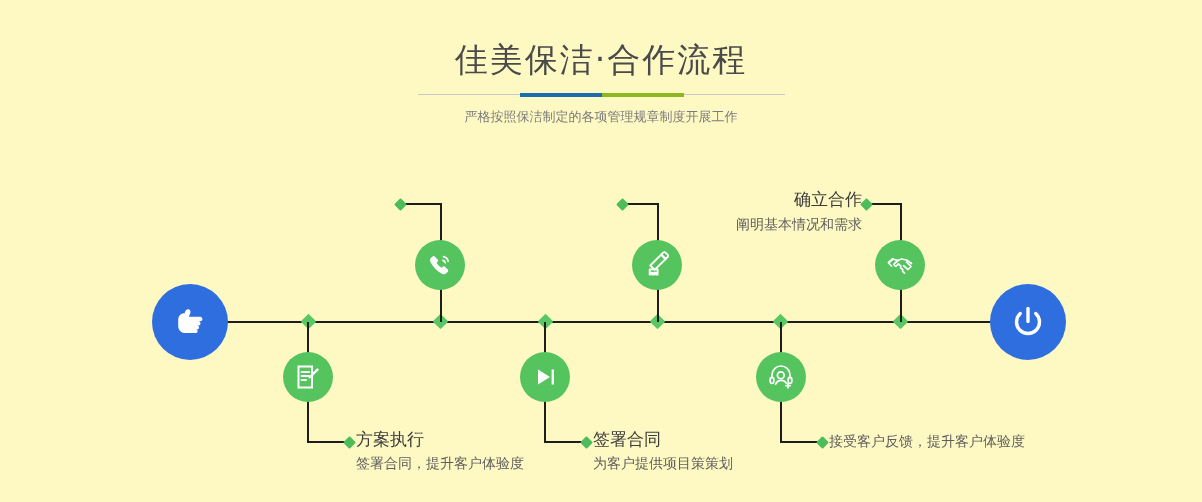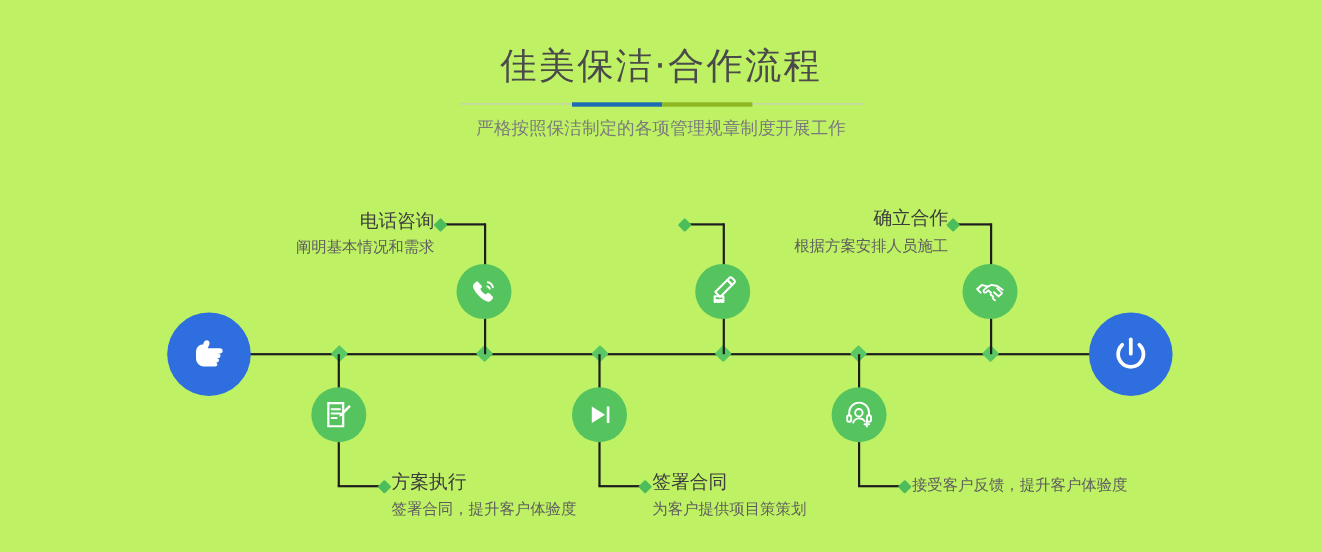--- a/index.html
+++ b/index.html
@@ -7,21 +7,21 @@
     padding: 0;
     background: #ffffff;
   }
   body {
     font-family: "DejaVu Sans", "Liberation Sans", sans-serif;
   }
   #page {
     position: relative;
     width: 1202px;
     height: 502px;
-    background: #bef264;
+    background: #fef9c3;
     overflow: hidden;
   }
 
   
   .header-title {
     position: absolute;
     left: 0;
     top: 38px;
     width: 1202px;
     text-align: center;
@@ -62,21 +62,21 @@
     width: 82px;
     height: 4px;
     background: #8eb821;
   }
   .header-sub {
     position: absolute;
     left: 0;
     top: 105px;
     width: 1202px;
     text-align: center;
-    font-size: 16px;
+    font-size: 13px;
     color: #7b7b7b;
     line-height: 24px;
     white-space: nowrap;
   }
 
   
   .axis-line {
     position: absolute;
     left: 170px;
     top: 321px;
@@ -199,24 +199,20 @@
   <div class="conn v" style="left:440px; top:288px; height:34px;"></div>
   <div class="diamond sm" style="left:396px; top:200px;"></div>
   <div class="stage-icon" style="left:415px; top:240px;">
     <span>
       <svg width="30" height="30" viewBox="0 0 30 30">
         <path fill="#ffffff" d="M9.6 6.4c-.6-.6-1.5-.6-2.1 0L5.9 8c-1 1-1.2 2.5-.6 3.8 2.5 5.3 6.8 9.6 12.1 12.1 1.3.6 2.8.4 3.8-.6l1.6-1.6c.6-.6.6-1.5 0-2.1l-2.9-2.9c-.6-.6-1.5-.6-2.1 0l-1.1 1.1c-2.1-1.2-3.9-3-5.1-5.1l1.1-1.1c.6-.6.6-1.5 0-2.1L9.6 6.4z"></path>
         <path d="M18.5 6.6c2.3.5 4.1 2.3 4.6 4.6" fill="none" stroke="#ffffff" stroke-width="1.7" stroke-linecap="round"></path>
         <path d="M18 10.4c1.1.3 1.9 1.1 2.2 2.2" fill="none" stroke="#ffffff" stroke-width="1.7" stroke-linecap="round"></path>
       </svg>
     </span>
-  </div>
-  <div class="lbl right-al" style="left:150px; top:190px; width:245px;">
-    <div class="t">电话咨询</div>
-    <div class="d">阐明基本情况和需求</div>
   </div>
 
   <div class="conn v" style="left:307px; top:322px; height:120px;"></div>
   <div class="conn h" style="left:307px; top:441px; width:42px;"></div>
   <div class="diamond sm" style="left:345px; top:438px;"></div>
   <div class="stage-icon" style="left:283px; top:352px;">
     <span>
       <svg width="28" height="28" viewBox="0 0 28 28">
         <path fill="none" stroke="#ffffff" stroke-width="2" d="M4.5 3.5h13.5v21H4.5z"></path>
         <line x1="7.5" y1="9" x2="15" y2="9" stroke="#ffffff" stroke-width="1.8" stroke-linecap="round"></line>
@@ -275,21 +271,21 @@
           <path d="M13 10.5l-3.5 3a1.5 1.5 0 0 0 2 2.2l2-1.6"></path>
           <path d="M13.5 14.1l2.4 2.1m-0.4 1.5l2.4 2.1m-0.4 1.4l2 1.8"></path>
           <path d="M21.5 12l4.5 4.5-3 3-4.5-3.8"></path>
           <path d="M8 9l-4.5 4 3 3"></path>
         </g>
       </svg>
     </span>
   </div>
   <div class="lbl right-al" style="left:650px; top:190px; width:212px;font-family:Liberation Mono, monospace;">
     <div class="t">确立合作</div>
-    <div class="d">根据方案安排人员施工</div>
+    <div class="d">阐明基本情况和需求</div>
   </div>
 
   <div class="conn v" style="left:780px; top:322px; height:120px;"></div>
   <div class="conn h" style="left:780px; top:441px; width:42px;"></div>
   <div class="diamond sm" style="left:818px; top:438px;"></div>
   <div class="stage-icon" style="left:756px; top:352px;">
     <span>
       <svg width="28" height="28" viewBox="0 0 28 28">
         <g fill="none" stroke="#ffffff" stroke-width="1.7" stroke-linecap="round" stroke-linejoin="round">
           <path d="M5 15v-3a9 9 0 0 1 18 0v3"></path>

